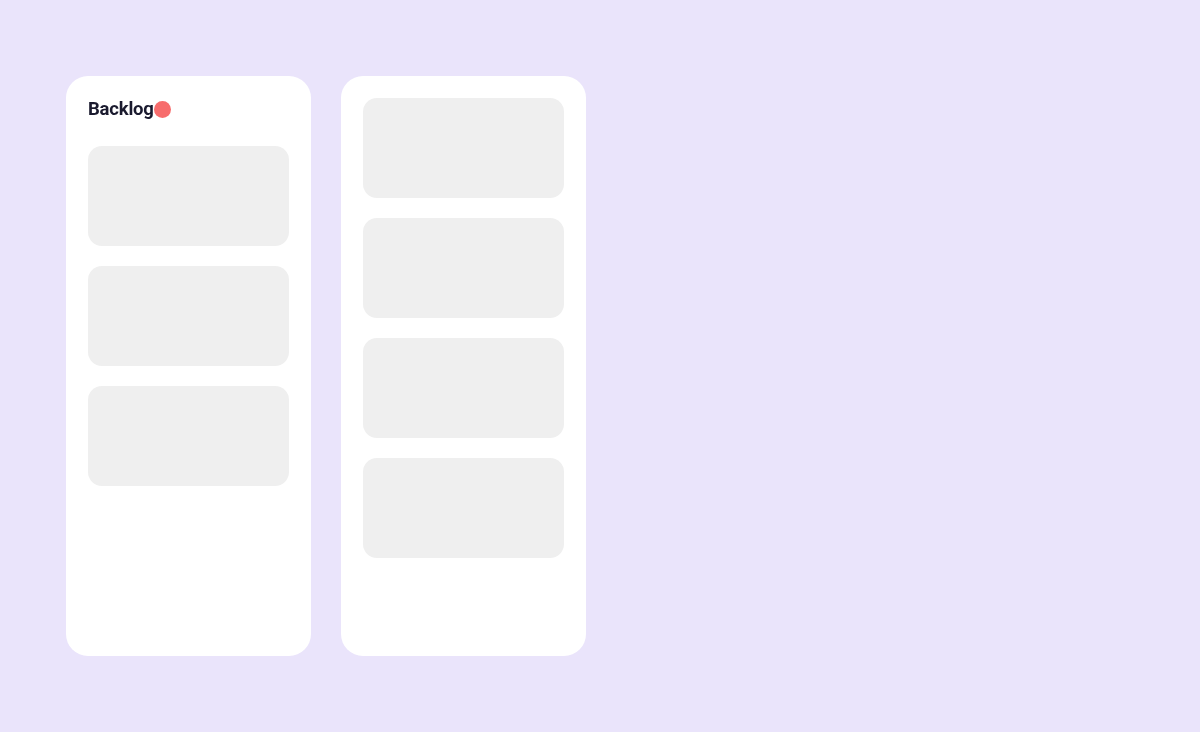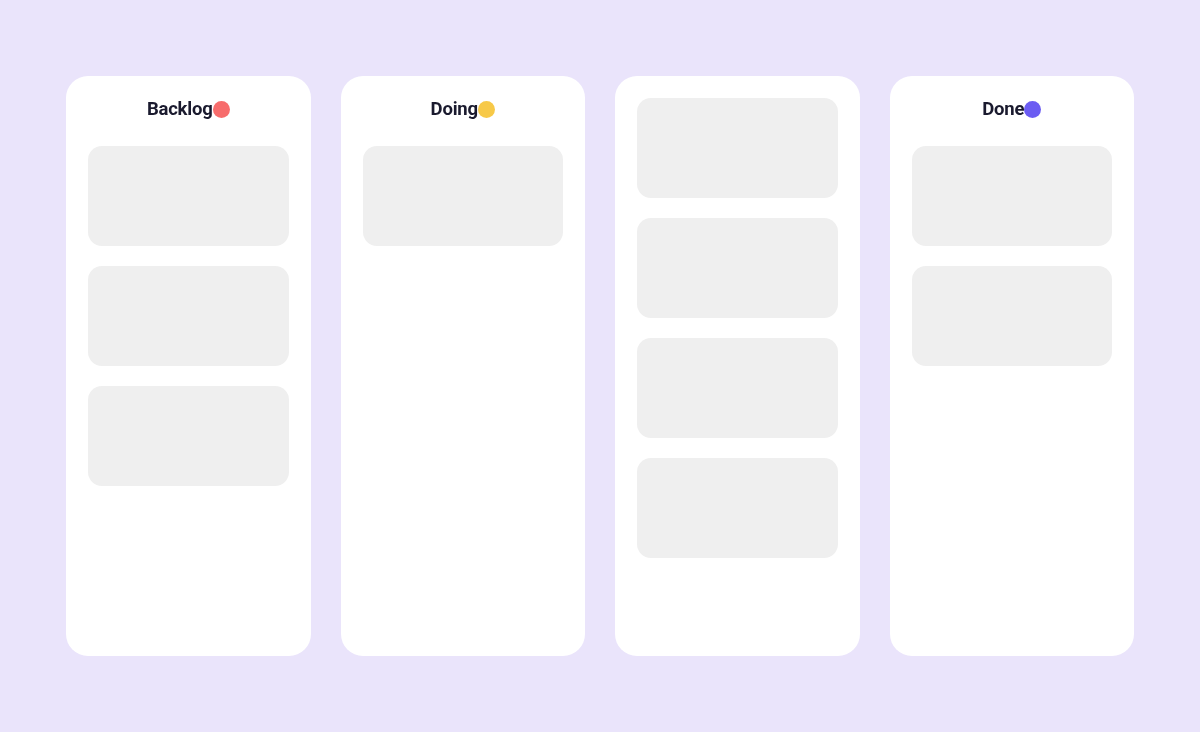--- a/index.html
+++ b/index.html
@@ -23,21 +23,21 @@
       background: #FFFFFF;
       border-radius: 22px;
       width: 245px;
       padding: 22px 22px;
       display: flex;
       flex-direction: column;
     }
     .column-header {
       display: flex;
       align-items: center;
-      justify-content: center;
+      justify-content: flex-start;
       margin-bottom: 26px;
     }
     .column-title {
       font-size: 18.5px;
       font-weight: 700;
       color: #1A1A2E;
       letter-spacing: -0.2px;
     }
     .status-dot {
       width: 17px;
@@ -66,43 +66,24 @@
       <span class="column-title">Backlog</span>
       <span class="status-dot" style="background:#F76C6C;"></span>
     </div>
     <div class="cards">
       <div class="card"></div>
       <div class="card"></div>
       <div class="card"></div>
     </div>
   </div>
 
-  <div class="column">
-    <div class="column-header">
-      <span class="column-title">Doing</span>
-      <span class="status-dot" style="background:#F7C948;"></span>
-    </div>
-    <div class="cards">
-      <div class="card"></div>
-    </div>
-  </div>
 
   <div class="column">
     <div class="cards">
       <div class="card"></div>
       <div class="card"></div>
       <div class="card"></div>
       <div class="card"></div>
     </div>
   </div>
 
-  <div class="column">
-    <div class="column-header">
-      <span class="column-title">Done</span>
-      <span class="status-dot" style="background:#6B5CF2;"></span>
-    </div>
-    <div class="cards">
-      <div class="card"></div>
-      <div class="card"></div>
-    </div>
-  </div>
 
 </div>
 
 </body></html>

